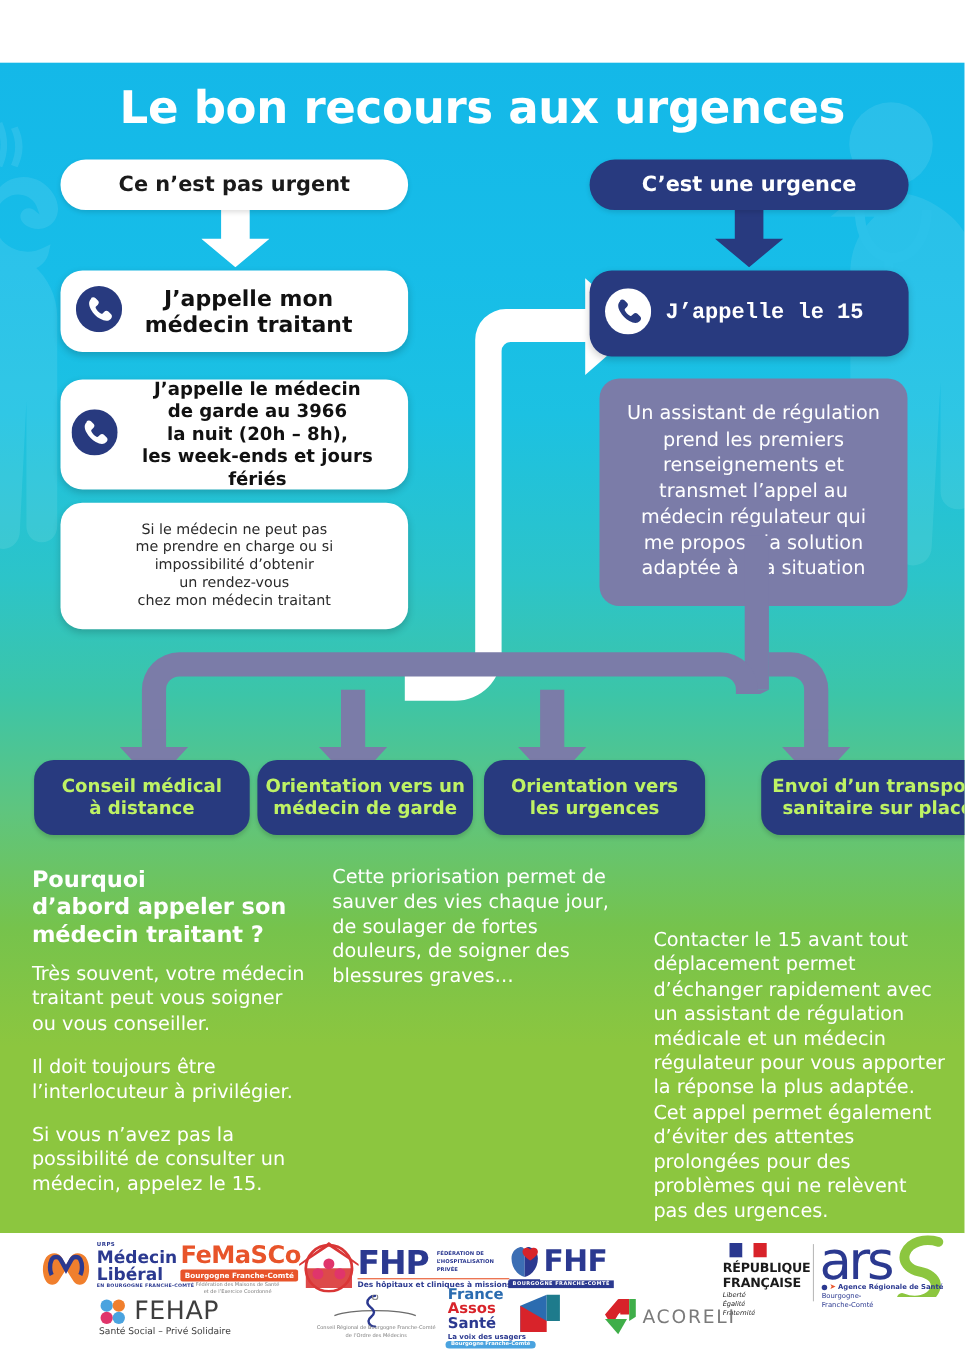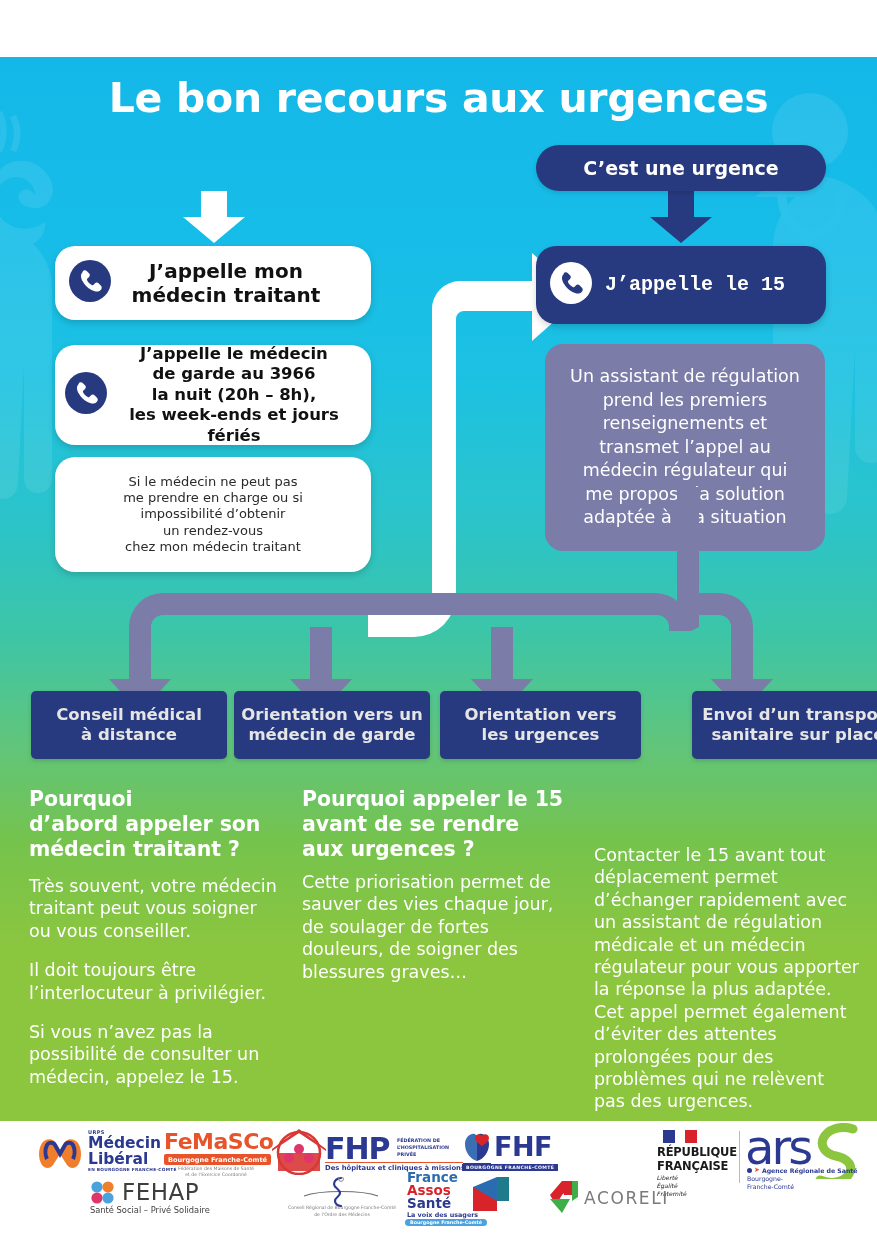--- a/index.html
+++ b/index.html
@@ -63,21 +63,21 @@
     font-size:17.5px;line-height:1.34;
   }
   .phone-ic{flex:0 0 auto;}
   .card-txt{flex:1;text-align:center;font-weight:700;line-height:1.2;}
 
   
   .arrowsvg{position:absolute;pointer-events:none;}
 
   
   .outbox{
-    position:absolute;background:#283A7F;border-radius:5px;color:#e5e5e5;
+    position:absolute;background:#283A7F;border-radius:18px;color:#bef264;
     display:flex;align-items:center;justify-content:center;text-align:center;
     font-weight:700;font-size:16.5px;line-height:1.2;
     box-shadow:0 2px 4px rgba(0,0,0,.15);
   }
 
   
   .col{position:absolute;color:#ffffff;}
   .col h3{
     margin:0 0 13px 0;font-size:20.5px;font-weight:700;line-height:1.22;
     letter-spacing:-.1px;
@@ -122,20 +122,23 @@
     </svg>
 
     <svg class="arrowsvg" style="left:650px;top:134px;width:62px;height:52px;" viewBox="0 0 62 52">
       <path d="M18 0h26v26h18L31 52 0 26h18z" fill="#283A7F"></path>
     </svg>
 
     <svg class="arrowsvg" style="left:360px;top:170px;width:230px;height:420px;" viewBox="0 0 230 420">
       <path d="M8 410 H58 a14 14 0 0 0 14-14 V110 a28 28 0 0 1 28-28 H172 V54 L222 98 L172 142 V112 H104 a8 8 0 0 0-8 8 V396 a42 42 0 0 1-42 42 H8z" fill="#ffffff" transform="translate(0,-28)"></path>
     </svg>
 
+    <div class="pill pill-white" style="left:55px;top:88px;width:316px;height:46px;">
+      <span>Ce n’est pas urgent</span>
+    </div>
 
     <div class="pill pill-navy" style="left:536px;top:88px;width:290px;height:46px;">
       <span>C’est une urgence</span>
     </div>
 
     <div class="card card-white" style="left:55px;top:189px;width:316px;height:74px;padding:15px 14px;box-sizing:border-box;">
       <span class="phone-ic">
         <svg width="42" height="42" viewBox="0 0 42 42">
           <circle cx="21" cy="21" r="21" fill="#283A7F"></circle>
           <path d="M13.5 11.2c1.3-1.2 3.1-1.3 4.2-.2l2.5 2.5c1 1 .8 2.6-.4 3.7l-1.6 1.5c-.4.4-.4.9-.1 1.5.9 1.9 2.6 3.7 4.6 4.8.6.3 1.2.3 1.6-.1l1.5-1.5c1.1-1.1 2.7-1.2 3.7-.2l2.5 2.5c1.1 1.1 1 2.9-.3 4.2-2.4 2.4-5.6 2.1-9.6-.1-3.3-1.8-6.5-5-8.3-8.3-2.2-4-2.5-7.2-.1-9.6 0 0 .1-.1.3-.7z" fill="#ffffff"></path>
@@ -222,22 +225,20 @@
     <div class="col" style="left:29px;top:730px;width:250px;">
       <h3 style="white-space:pre-line;">Pourquoi
 d’abord appeler son
 médecin traitant ?</h3>
       <p>Très souvent, votre médecin traitant peut vous soigner ou vous conseiller.</p>
       <p>Il doit toujours être l’interlocuteur à privilégier.</p>
       <p>Si vous n’avez pas la possibilité de consulter un médecin, appelez le 15.</p>
     </div>
 
     <div class="col" style="left:302px;top:730px;width:265px;">
-      <h3 style="white-space:pre-line;margin-bottom:9px;">Pourquoi appeler le 15
-avant de se rendre aux urgences ?</h3>
       <p>Cette priorisation permet de sauver des vies chaque jour, de soulager de fortes douleurs, de soigner des blessures graves…</p>
     </div>
 
     <div class="col" style="left:594px;top:787px;width:265px;">
       <p>Contacter le 15 avant tout déplacement permet d’échanger rapidement avec un assistant de régulation médicale et un médecin régulateur pour vous apporter la réponse la plus adaptée. Cet appel permet également d’éviter des attentes prolongées pour des problèmes qui ne relèvent pas des urgences.</p>
     </div>
 
   </div>
 
   <div class="footer">

